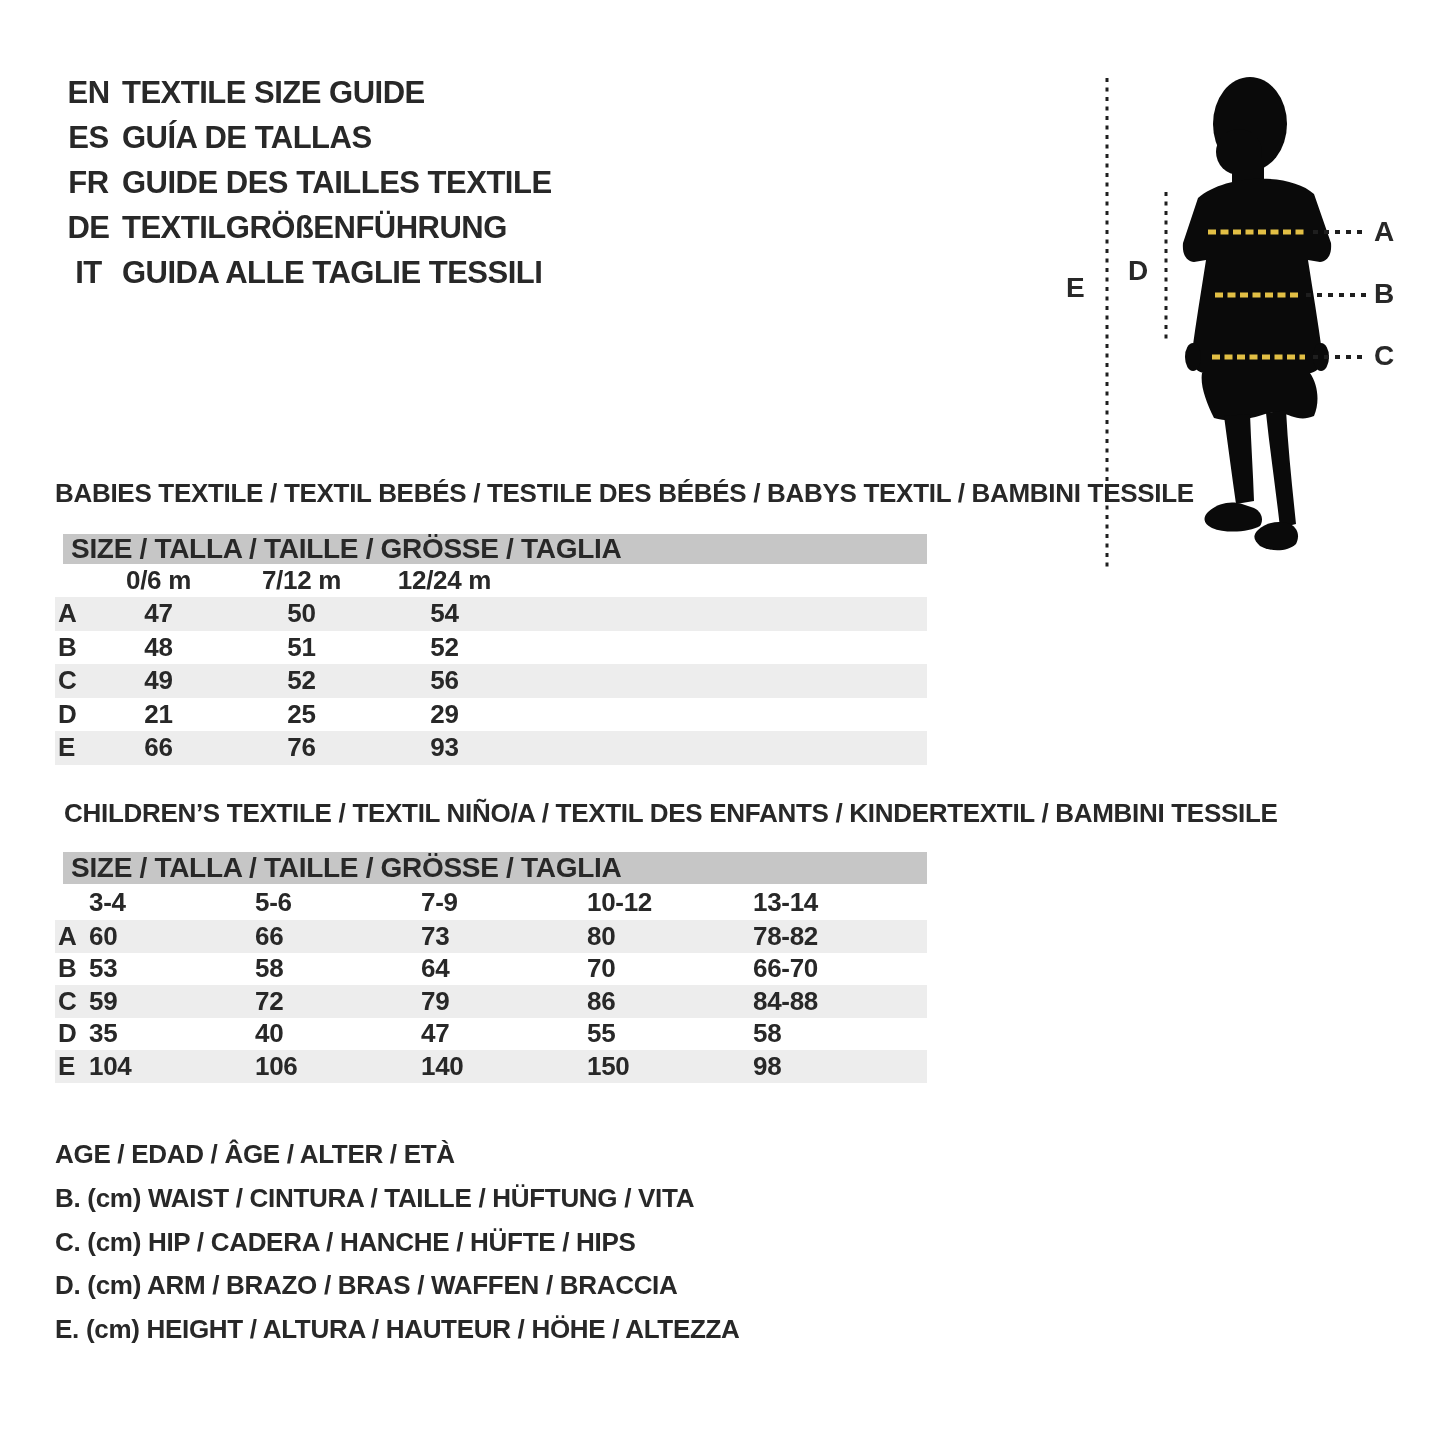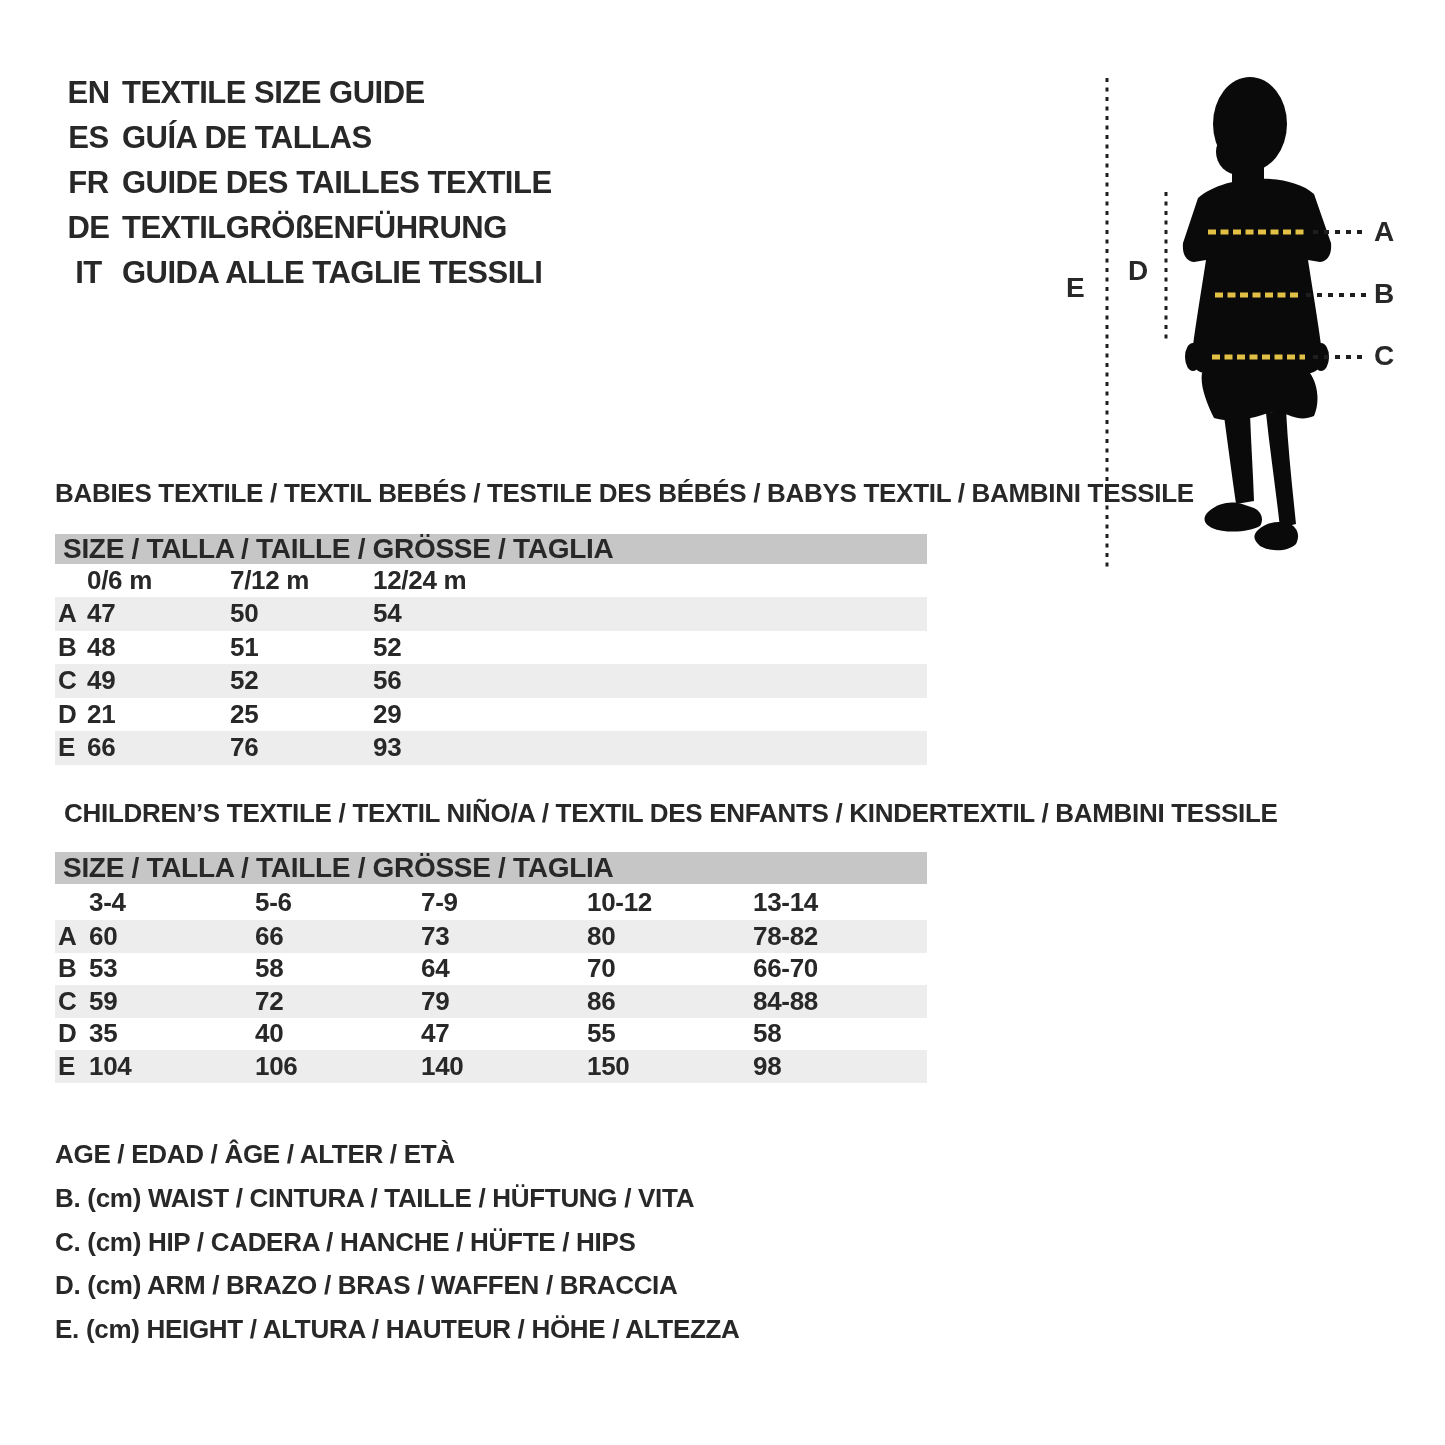--- a/index.html
+++ b/index.html
@@ -23,34 +23,34 @@
   .lang-row{display:flex;height:45px;align-items:center;font-size:31px;font-weight:bold;letter-spacing:-0.5px;text-align:center;}
   .lang-code{width:67px;flex:0 0 67px;}
 
   
   .section-title{font-size:26px;font-weight:bold;line-height:26px;white-space:nowrap;}
 
   
   .table{width:872px;}
   .size-bar{
     background:var(--bar-grey);display:flex;align-items:center;
-    font-size:28px;font-weight:bold;padding-left:8px;box-sizing:border-box;
+    font-size:28px;font-weight:bold;padding-left:8px;box-sizing:border-box;margin-left:8px;
   }
   .babies .size-bar{height:30px;}
   .children .size-bar{height:32px;}
   .trow{display:flex;align-items:center;font-size:26px;font-weight:bold;}
   .babies .trow{height:33.5px;}
   .babies .trow.thead-row{height:33px;}
   .children .trow{height:32.5px;}
   .children .trow.thead-row{height:36px;}
   .trow.striped{background:var(--stripe-grey);}
   .tcell{box-sizing:border-box;}
   .tcell.letter{padding-left:3px;text-align:left;}
   .babies .tcell.letter{width:32px;flex:0 0 32px;}
-  .babies .tcell.val{width:143px;flex:0 0 143px;}
+  .babies .tcell.val{width:143px;flex:0 0 143px;text-align:center;}
   .children .tcell.letter{width:34px;flex:0 0 34px;}
   .children .tcell.val{width:166px;flex:0 0 166px;text-align:left;}
 
   
   .legend{left:55px;top:1133px;width:800px;}
   .legend-line{height:43.7px;display:flex;align-items:center;font-size:26px;font-weight:bold;white-space:nowrap;}
 
   
   .fig-label{font-size:28px;font-weight:bold;line-height:28px;}
 </style>

